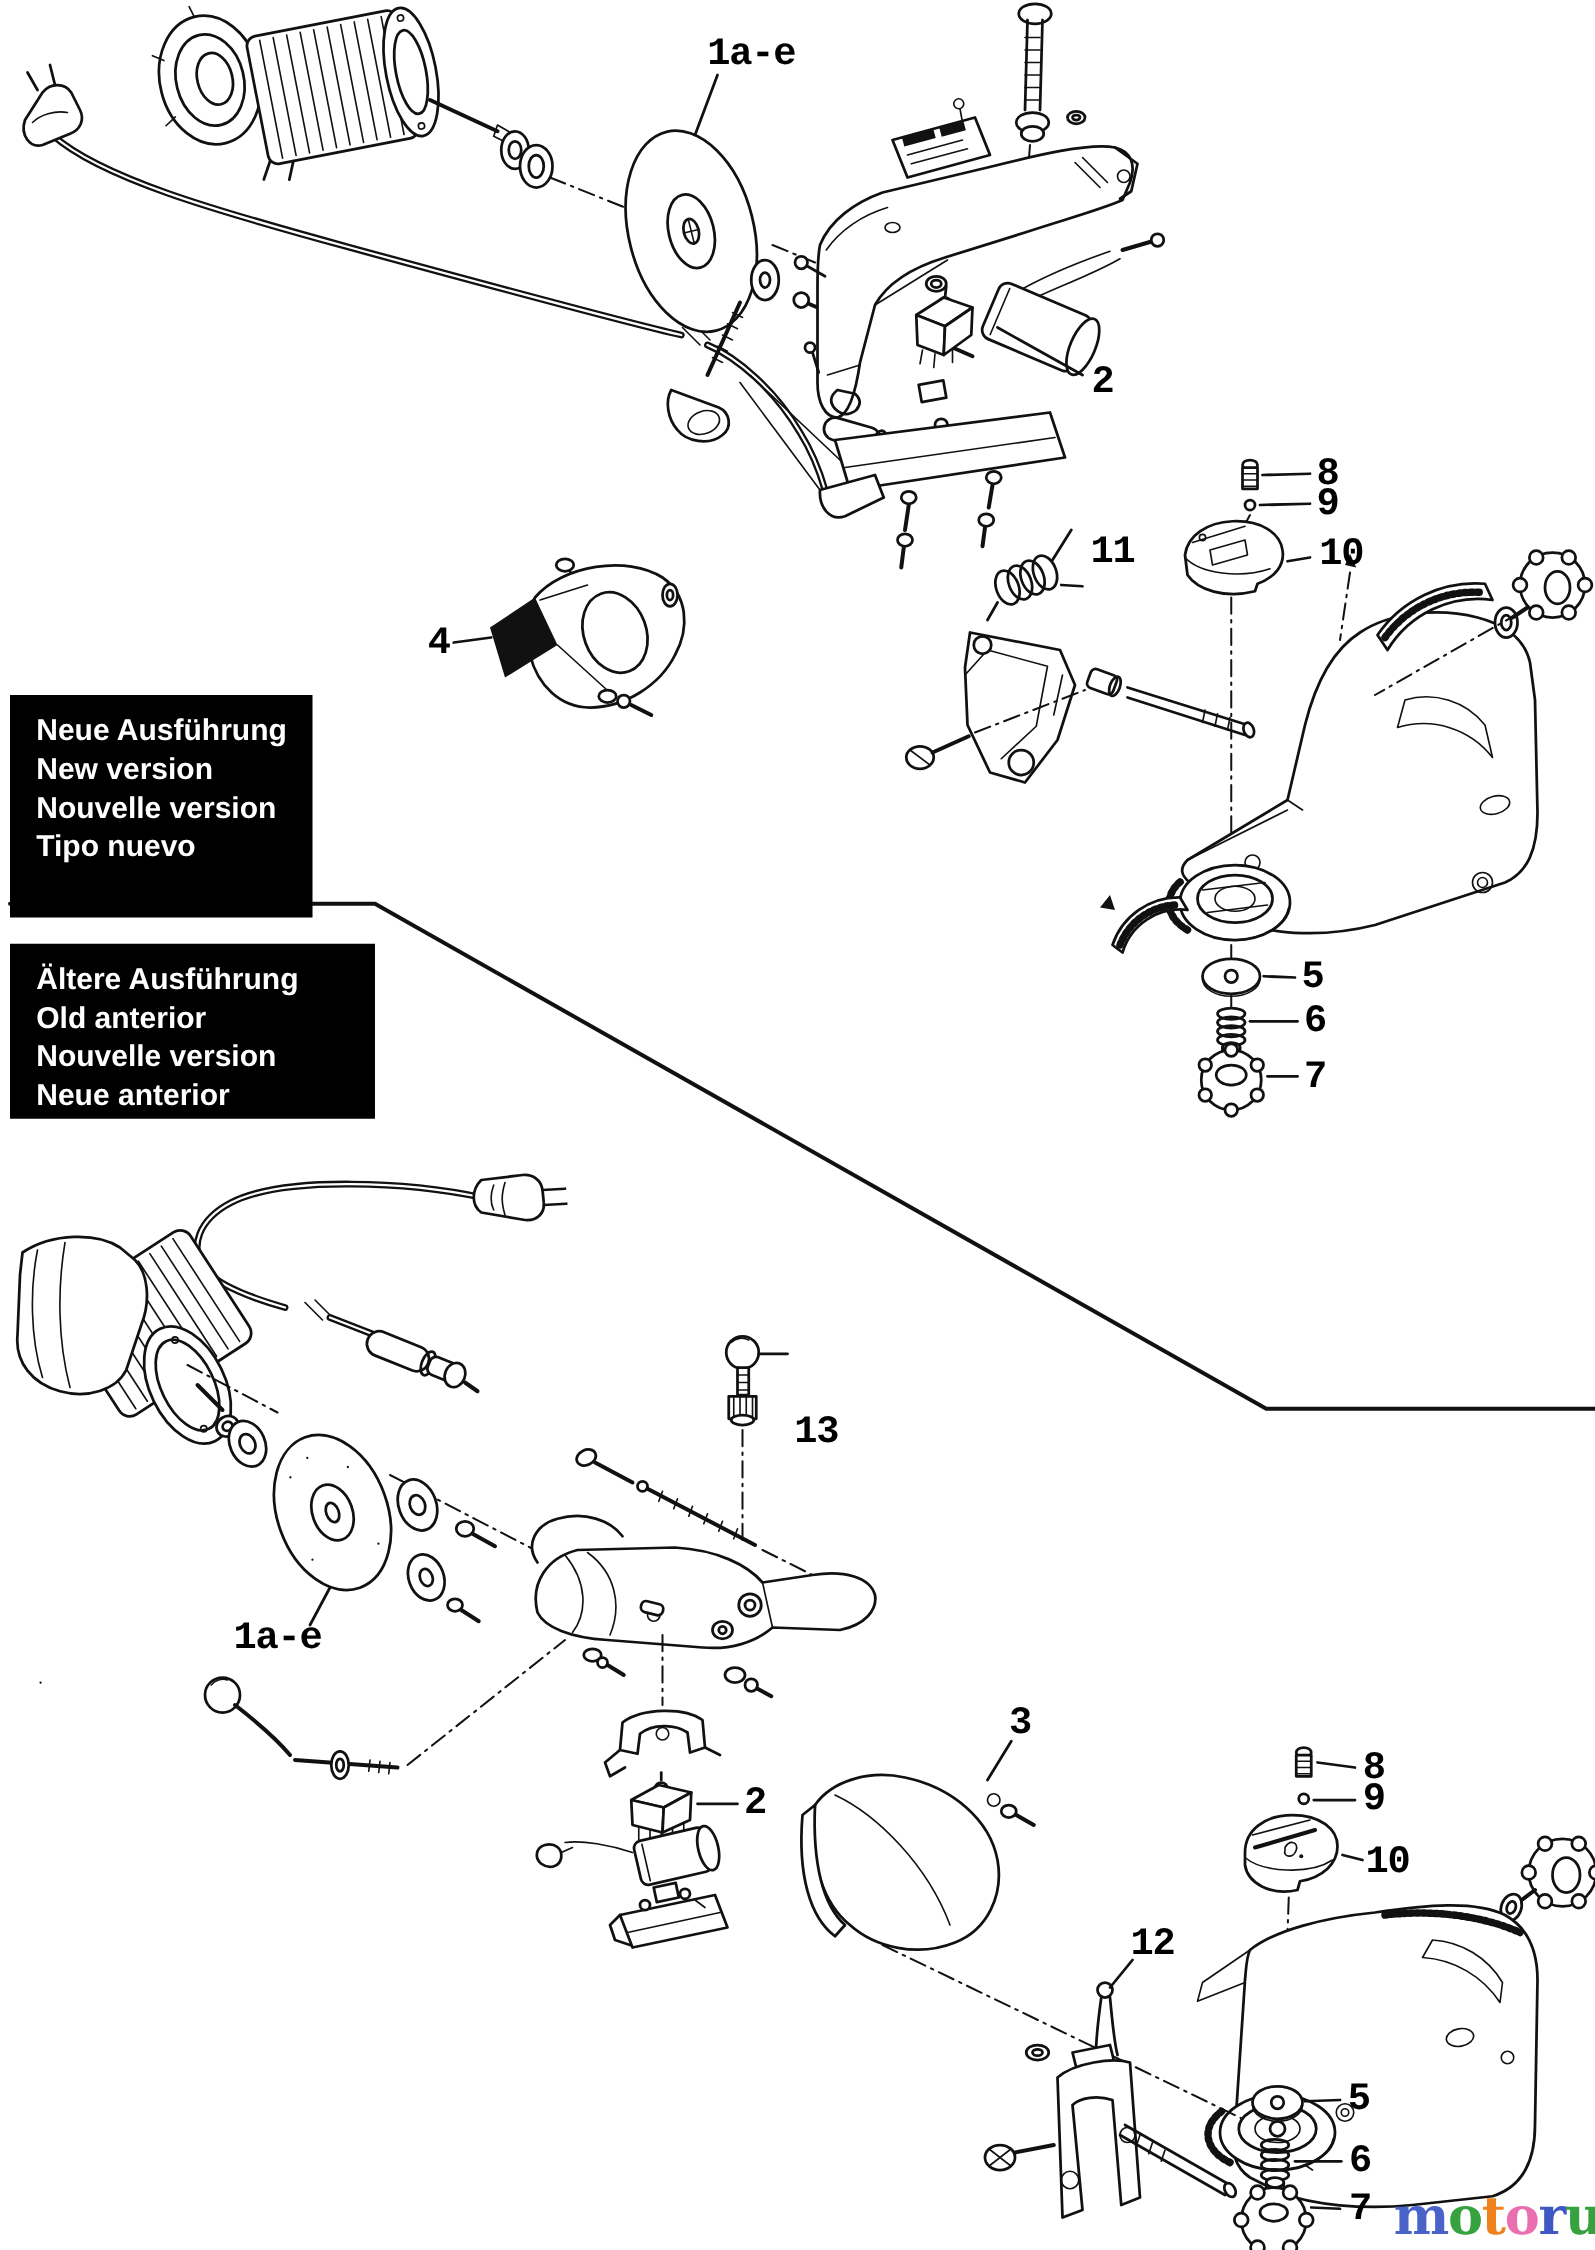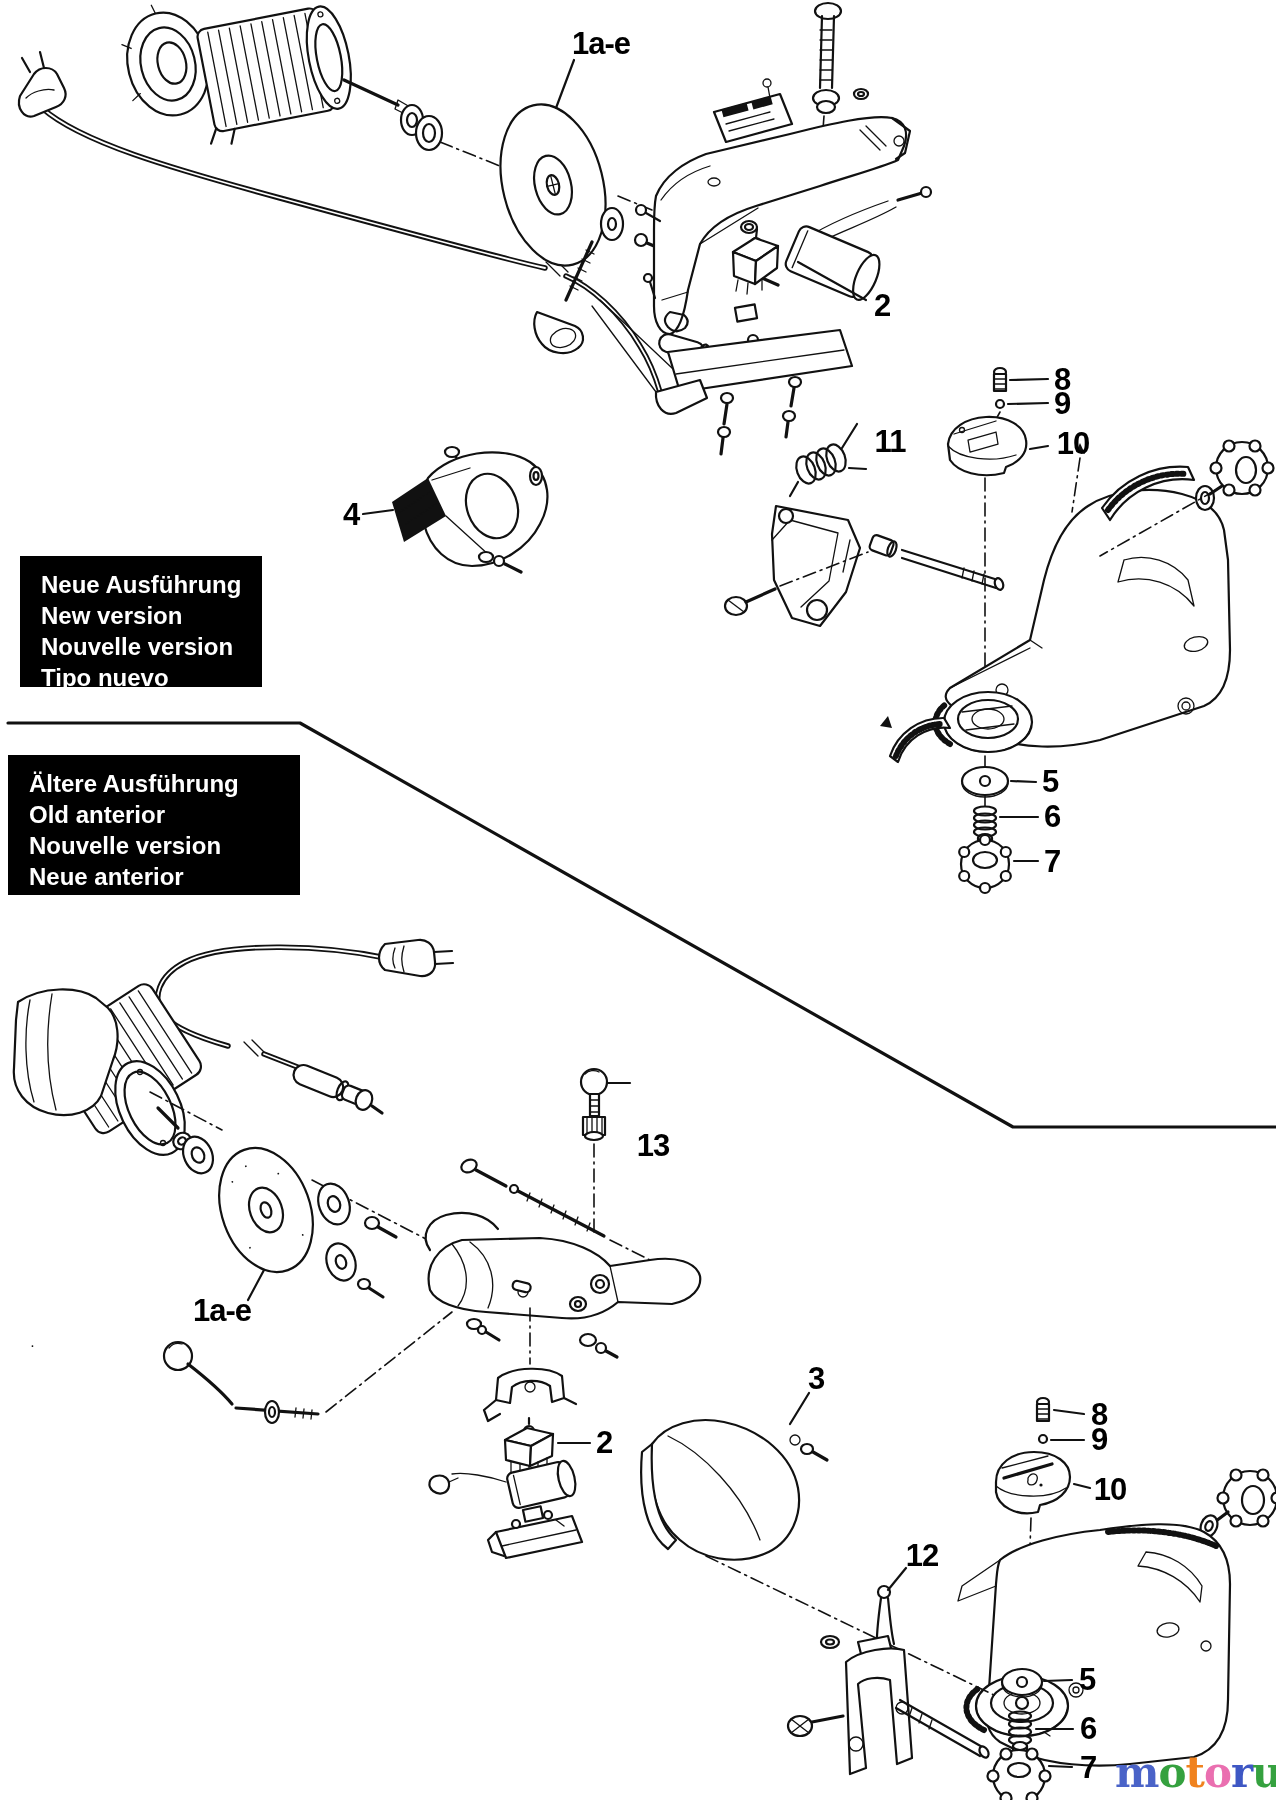--- a/index.html
+++ b/index.html
@@ -10,21 +10,21 @@
   svg .fw{fill:#fff;}
   svg .fk{fill:#111;stroke:none;}
   svg .thin{stroke-width:1.3;}
   svg .thick{stroke-width:3.2;}
   svg .cable-o{stroke-width:5.5;}
   svg .cable-i{stroke:#fff;stroke-width:1.8;}
   svg .dd{stroke-width:1.6;stroke-dasharray:13 5 2 5;}
   svg .leader{stroke-width:2.4;}
   svg .knurl{stroke-dasharray:2 3;stroke-width:6;}
   .callout{position:absolute;transform:translate(-50%,-50%);font-weight:bold;font-size:31px;
-           letter-spacing:-1px;color:#000;white-space:nowrap;}
+           letter-spacing:-1px;color:#000;white-space:nowrap;font-family:Liberation Mono, monospace;}
   .vbox{position:absolute;background:#000;color:#fff;font-weight:bold;font-size:24px;
         line-height:31px;padding:13px 0 0 21px;box-sizing:border-box;}
   .logo{position:absolute;font-family:"DejaVu Serif", serif;font-weight:bold;font-size:42px;
         letter-spacing:-1px;white-space:nowrap;}
 </style>
 </head>
 <body>
 
 <div class="stage">
 
@@ -612,21 +612,21 @@
 <div class="callout" style="left:604px;top:1443px">2</div>
 <div class="callout" style="left:816px;top:1379px">3</div>
 <div class="callout" style="left:922px;top:1556px">12</div>
 <div class="callout" style="left:1099px;top:1415px">8</div>
 <div class="callout" style="left:1099px;top:1440px">9</div>
 <div class="callout" style="left:1110px;top:1490px">10</div>
 <div class="callout" style="left:1087px;top:1680px">5</div>
 <div class="callout" style="left:1088px;top:1729px">6</div>
 <div class="callout" style="left:1088px;top:1768px">7</div>
 
-<div class="vbox" style="left:20px;top:556px;width:242px;height:131px">
+<div class="vbox" style="left:8px;top:556px;width:242px;height:178px">
   <div>Neue Ausführung</div>
   <div>New version</div>
   <div>Nouvelle version</div>
   <div>Tipo nuevo</div>
 </div>
 <div class="vbox" style="left:8px;top:755px;width:292px;height:140px">
   <div>Ältere Ausführung</div>
   <div>Old anterior</div>
   <div>Nouvelle version</div>
   <div>Neue anterior</div>

